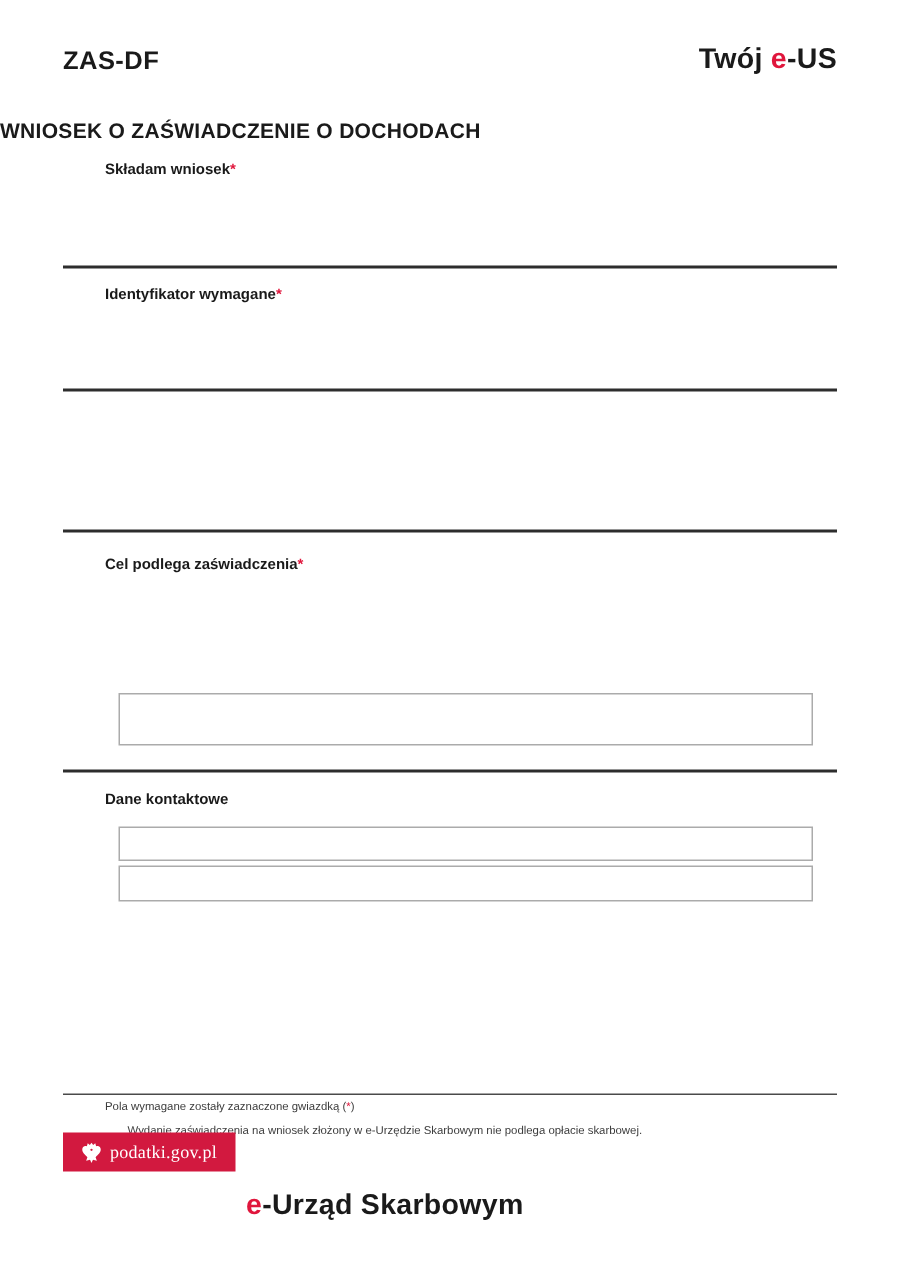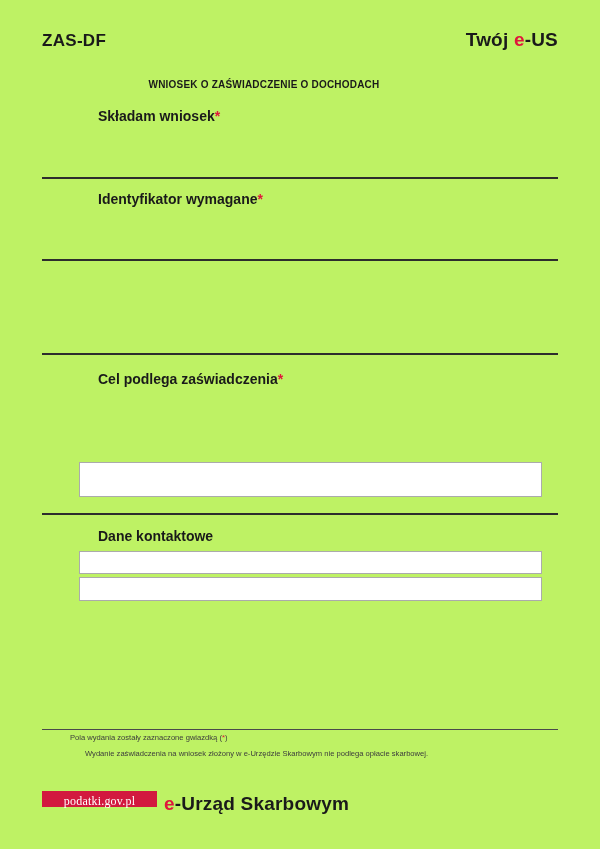--- a/index.html
+++ b/index.html
@@ -1,47 +1,47 @@
 <!DOCTYPE html>
 <html><head>
 <meta charset="utf-8">
 <style>
   html,body{margin:0;padding:0;background:#e9e9e9;}
   .page{
     position:relative;
     width:600px;height:849px;
     margin:0 auto;
-    background:#bef264;
+    background:#ffffff;
     font-family:"Liberation Sans", sans-serif;
     color:#1a1a1a;
     overflow:hidden;
   }
   .abs{position:absolute;}
   .form-code{left:42px;top:31px;font-size:17px;font-weight:bold;letter-spacing:.3px;}
   .brand{right:42px;top:29px;font-size:19px;font-weight:bold;letter-spacing:.2px;}
   .brand .red-e{color:#e0163c;}
-  .doc-title{left:0;top:79px;width:528px;text-align:center;font-size:10px;font-weight:bold;letter-spacing:.2px;}
-  .field-label{left:70px;font-size:14px;font-weight:bold;margin-left:28px;}
+  .doc-title{left:0;top:79px;width:528px;text-align:left;font-size:14px;font-weight:bold;letter-spacing:.2px;}
+  .field-label{left:70px;font-size:10px;font-weight:bold;}
   .req{color:#e0163c;font-weight:bold;}
   .rule{left:42px;width:516px;height:2px;background:#2d2d2d;}
   .rule-thin{left:42px;width:516px;height:1px;background:#4a4a4a;}
   .para{left:70px;top:271px;width:500px;font-size:10px;font-weight:bold;line-height:13px;}
   .inputbox{
     left:79px;width:463px;
     background:#fff;
     border:1.6px solid #ababab;
     box-sizing:border-box;
     font-size:10px;
     padding:2px 4px;
   }
   .footnote{left:70px;font-size:7.6px;color:#3c3c3c;}
   .footer-logo{
-    left:42px;top:791px;height:16px;width:115px;
+    left:42px;top:755px;height:26px;width:115px;
     background:#d2193f;
-    display:flex;align-items:center;justify-content:center;gap:5px;flex-direction:column;
+    display:flex;align-items:center;justify-content:center;gap:5px;
   }
   .portal-text{color:#ffffff;font-family:"Liberation Serif", serif;font-size:12px;letter-spacing:.2px;}
   .eagle{width:14px;height:17px;display:block;}
   .footer-brand{left:164px;top:791px;height:26px;display:flex;align-items:center;font-size:19px;font-weight:bold;letter-spacing:.2px;}
   .footer-brand .red-e{color:#e0163c;}
 </style>
 </head>
 <body>
 
 <div class="page">
@@ -70,21 +70,21 @@
   </div>
   <div class="abs inputbox" style="top:462px;height:35px;"></div>
   <div class="abs rule" style="top:513px;"></div>
 
   <div class="abs field-label" style="top:528px;">Dane kontaktowe</div>
   <div class="abs inputbox" style="top:551px;height:23px;"></div>
   <div class="abs inputbox" style="top:577px;height:24px;"></div>
 
   <div class="abs rule-thin" style="top:729px;"></div>
   <div class="abs footnote" style="top:733px;">
-    <span>Pola wydania zostały zaznaczone gwiazdką (</span><span class="req" style="font-weight:normal;">*</span><span>)</span>
+    <span>Pola wymagane zostały zaznaczone gwiazdką (</span><span class="req" style="font-weight:normal;">*</span><span>)</span>
   </div>
   <div class="abs footnote" style="top:749px;margin-left:15px;">Wydanie zaświadczenia na wniosek złożony w e-Urzędzie Skarbowym nie podlega opłacie skarbowej.</div>
 
   <div class="abs footer-logo">
     <svg class="eagle" viewBox="0 0 20 22" xmlns="http://www.w3.org/2000/svg">
       <path fill="#ffffff" d="M10,1.5 L8.4,3.6 L6.4,1.9 L5.6,4.8 C3.4,3.9 1.2,5.2 1.2,7.9 C1.2,11.4 4.1,12.6 6.1,15.3 L4.9,18.6 L8.6,17.6 L10,20.8 L11.4,17.6 L15.1,18.6 L13.9,15.3 C15.9,12.6 18.8,11.4 18.8,7.9 C18.8,5.2 16.6,3.9 14.4,4.8 L13.6,1.9 L11.6,3.6 Z"></path>
       <circle fill="#d2193f" cx="10" cy="8.2" r="1.1"></circle>
     </svg>
     <span class="portal-text">podatki.gov.pl</span>
   </div>

